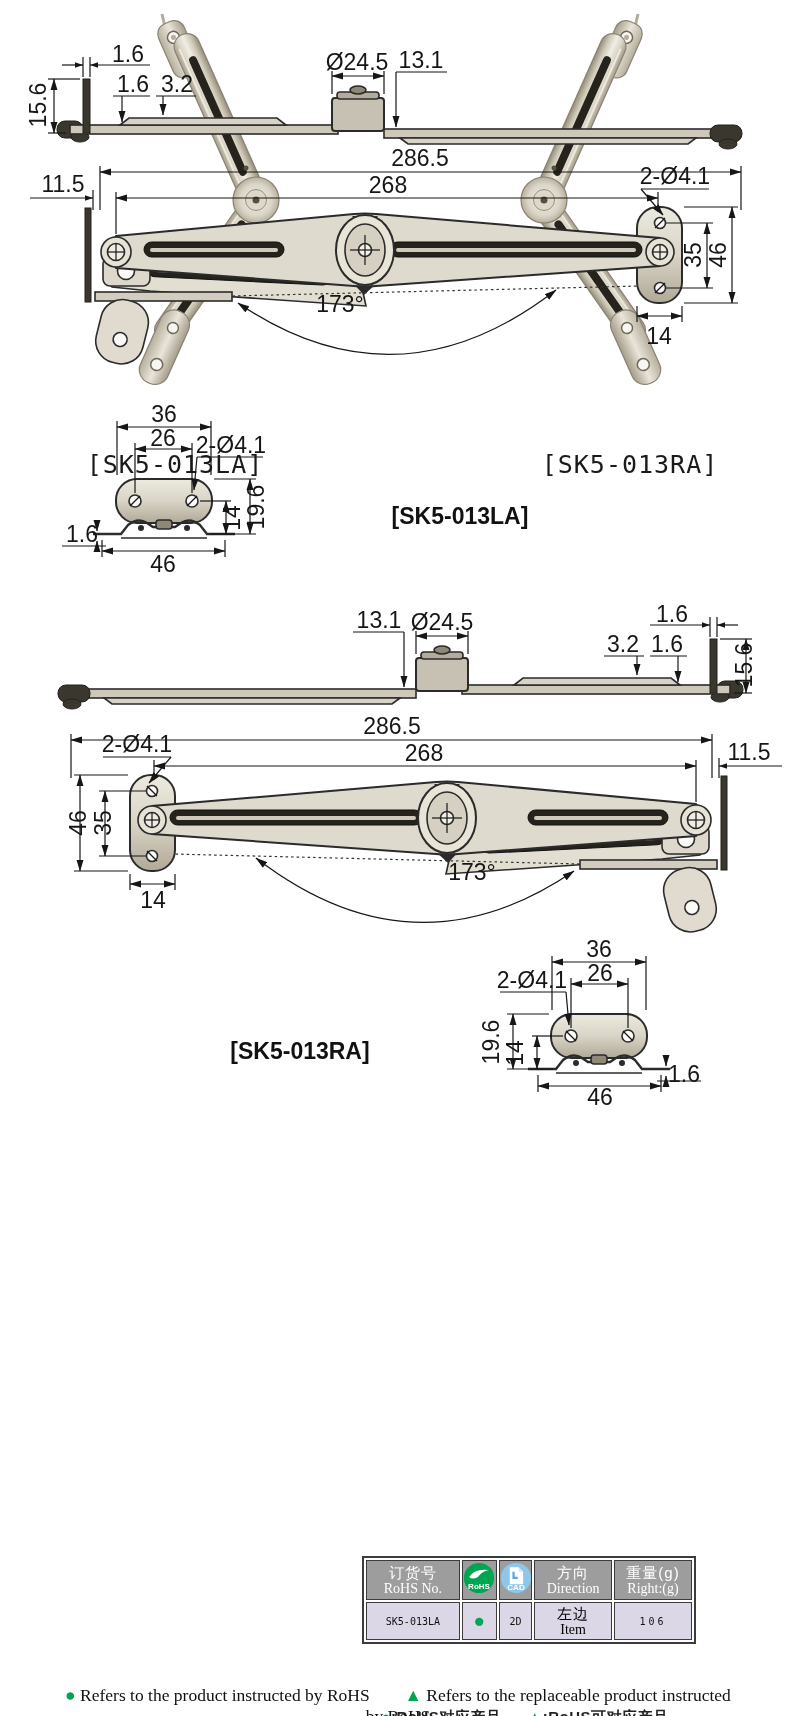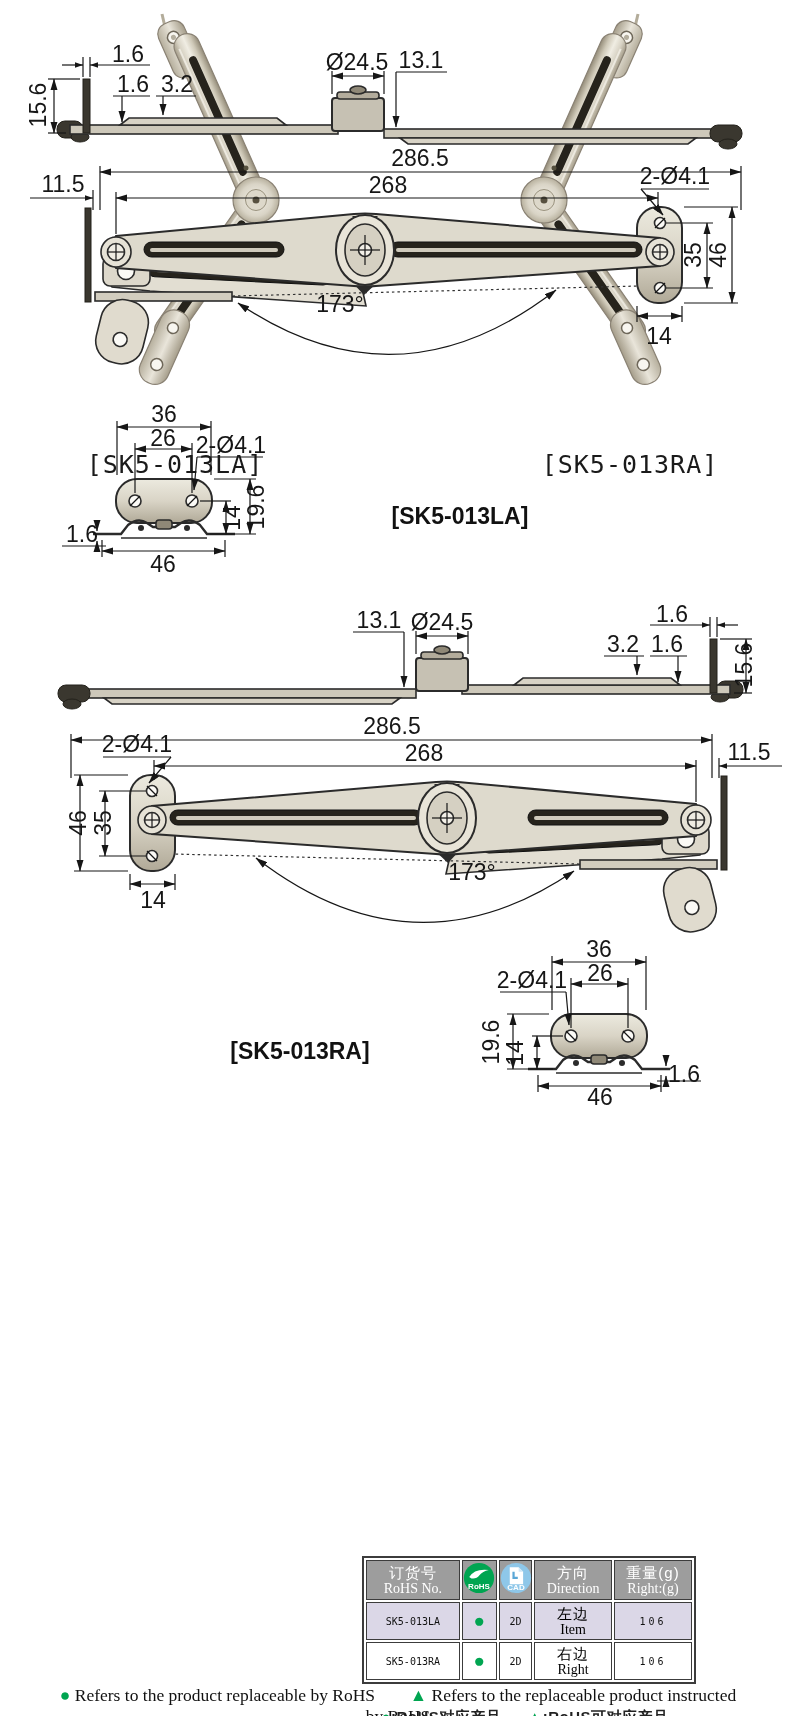--- a/index.html
+++ b/index.html
@@ -342,40 +342,28 @@
           <td>
             <span class="dot-mark">●</span>
           </td>
           <td class="mono">2D</td>
           <td>
             <div class="zh">左边</div>
             <div class="en-serif">Item</div>
           </td>
           <td class="mono wt">106</td>
         </tr>
-        <tr class="norm">
-          <td class="mono">SK5-013RA</td>
-          <td>
-            <span class="dot-mark">●</span>
-          </td>
-          <td class="mono">2D</td>
-          <td>
-            <div class="zh">右边</div>
-            <div class="en-serif">Right</div>
-          </td>
-          <td class="mono wt">106</td>
-        </tr>
       </tbody>
     </table>
   </div>
 
   <div class="fn-zh">
     <span class="grn">●</span><span>:RoHS对应产品</span><span class="fn-gap"></span><span class="grn">▲</span><span>:RoHS可对应产品</span>
   </div>
   <div class="fn-en">
     <span class="grn">●</span>
-    <span>Refers to the product replaceable by RoHS</span>
+    <span>Refers to the product instructed by RoHS</span>
     <span class="fn-gap"></span>
     <span class="grn">▲</span>
     <span>Refers to the replaceable product instructed by RoHS</span>
   </div>
 
 </div>
 
 </body></html>

